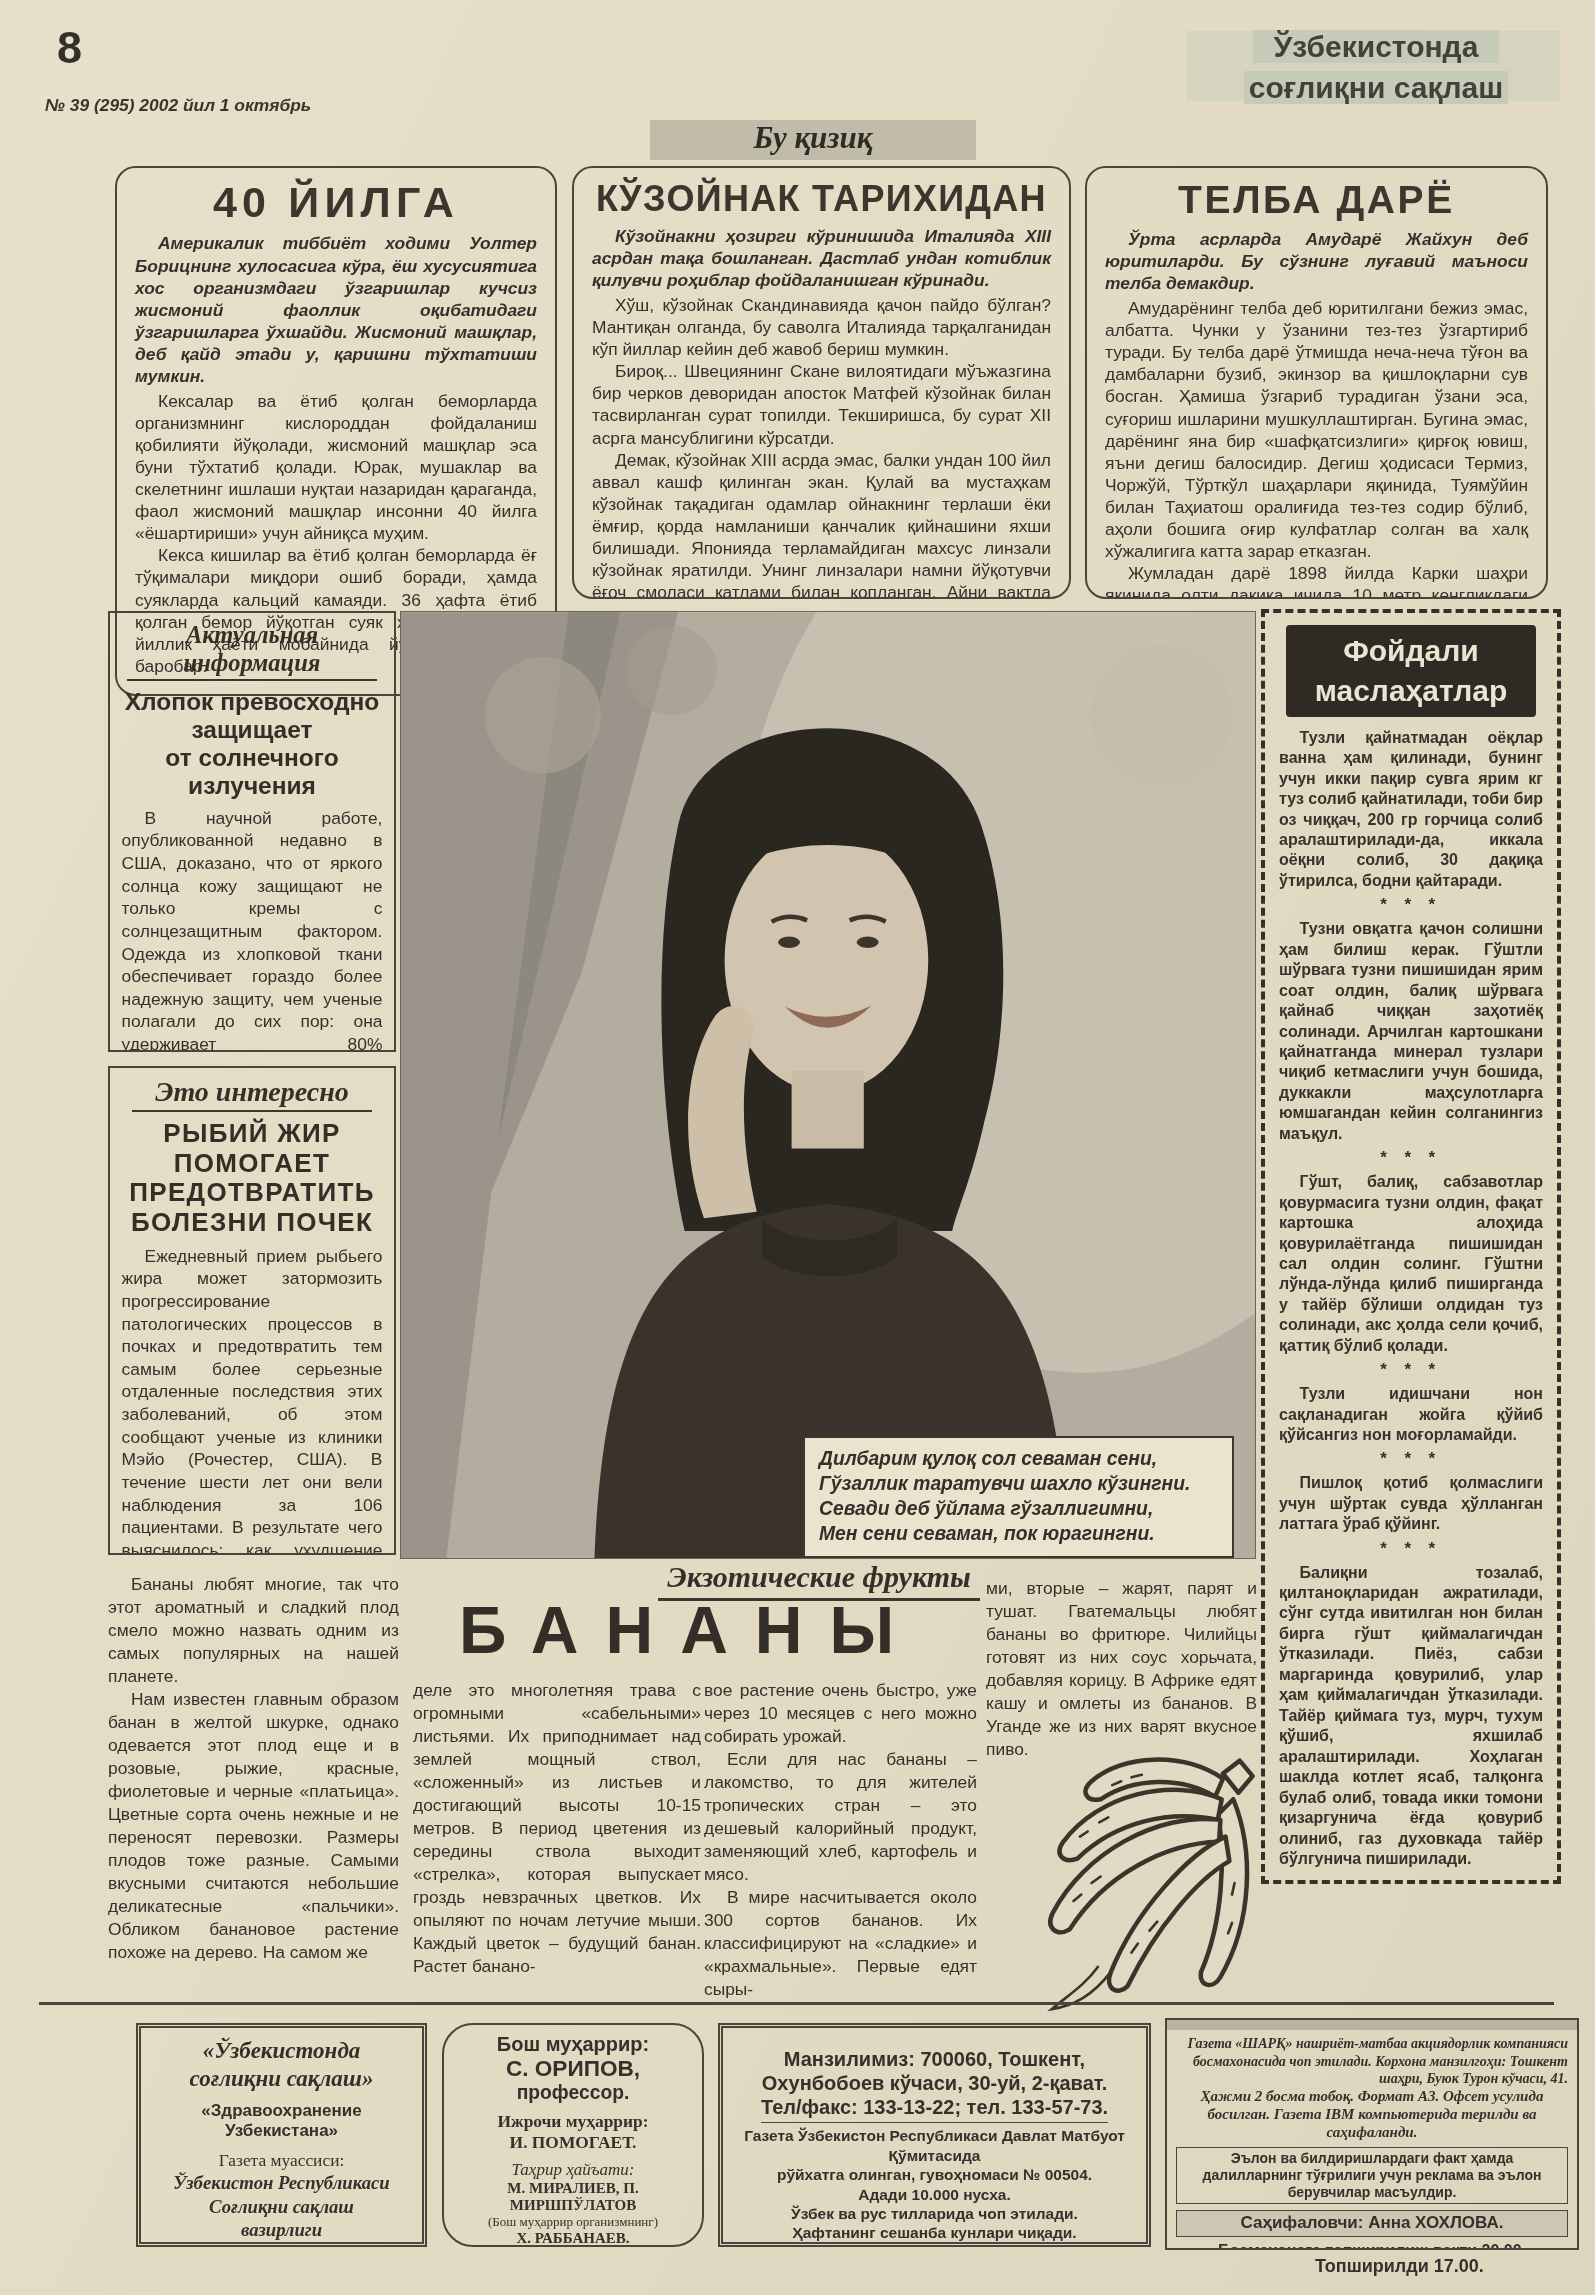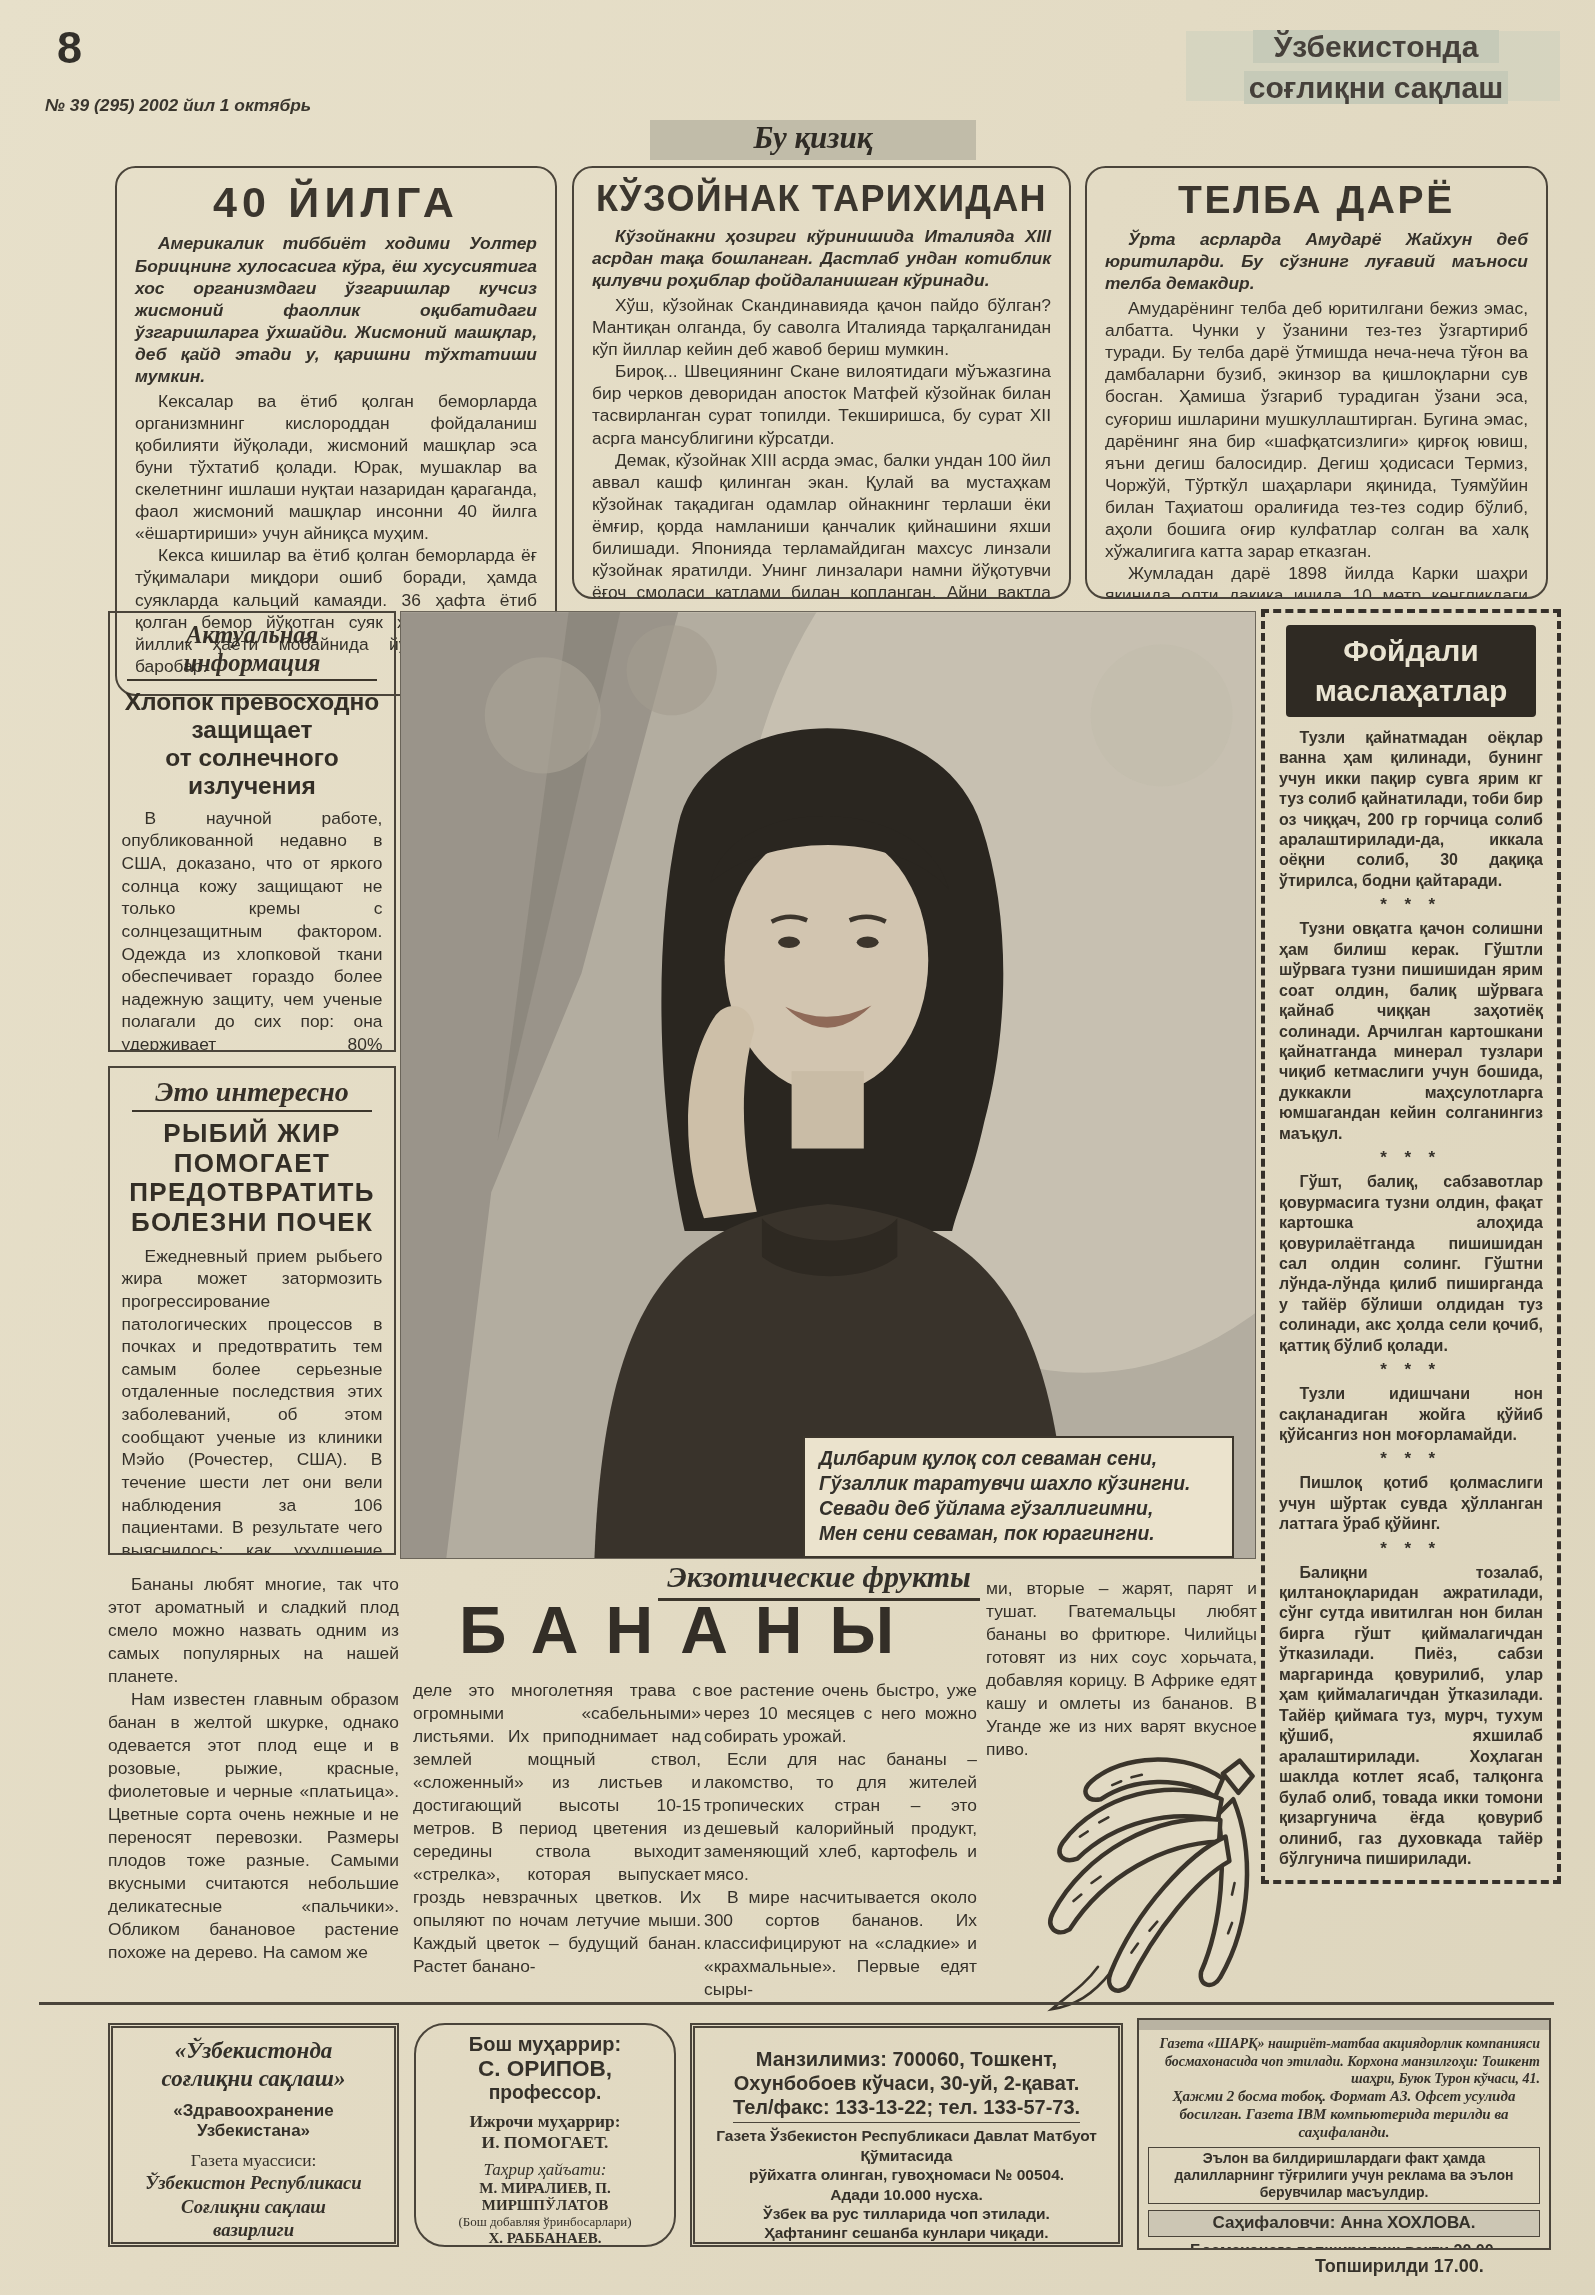--- a/index.html
+++ b/index.html
@@ -18,21 +18,21 @@
   .ctitle{font-weight:bold;text-align:center;line-height:1.15;margin:2.6px 0 6.4px 0;color:#332e26;}
   .caption-box{background:#ebe3cd;border:2.6px solid #3c362c;padding:7.7px 14px;}
   .caption-box div{font-weight:bold;font-size:19.3px;line-height:25px;font-style:italic;color:#33302a;}
   .tips{border:4.5px dashed #35302a;padding:6.4px 14px;overflow:hidden;}
   .tips-title{background:#2f2a23;color:#eae4d2;font-weight:bold;font-size:30px;line-height:40px;
               text-align:center;border-radius:3.9px;width:250px;margin:5.2px auto 10.3px auto;padding:6.4px 0;}
   .tip{font-weight:bold;font-size:16px;line-height:1.28;text-align:justify;text-indent:20.6px;margin:0;color:#38332a;}
   .sep{font-weight:bold;font-size:17px;text-align:center;letter-spacing:6.4px;margin:3.9px 0;}
   .ser{font-family:"Liberation Serif",serif;}
   .rule{border-top:3.2px solid #4a443a;}
-  .fb{overflow:hidden;}
+  .fb{overflow:hidden;margin-left:28px;}
 </style>
 </head>
 <body>
 
 <div class="page">
 
   <div class="tint" style="left:1186px;top:31px;width:374px;height:70px;"></div>
 
   <div class="abs" style="left:57px;top:22px;font-size:45px;font-weight:bold;color:#33302a;">8</div>
   <div class="abs" style="left:45px;top:95px;font-size:17.4px;font-weight:bold;font-style:italic;color:#3a362e;">№ 39 (295) 2002 йил 1 октябрь</div>
@@ -186,21 +186,21 @@
   </section>
 
   <section class="abs fb c sbox" style="left:414px;top:2023px;width:262px;height:224px;text-align:center;border-radius:31px;">
     <div style="font-size:20px;font-weight:bold;">Бош муҳаррир:</div>
     <div style="font-size:22.6px;font-weight:bold;">С. ОРИПОВ,</div>
     <div style="font-size:19.3px;font-weight:bold;">профессор.</div>
     <div class="ser" style="font-size:17.4px;font-weight:bold;margin-top:7.7px;">Ижрочи муҳаррир:</div>
     <div class="ser" style="font-size:17.4px;font-weight:bold;">И. ПОМОГАЕТ.</div>
     <div class="ser" style="font-size:17px;font-style:italic;margin-top:6.4px;">Таҳрир ҳайъати:</div>
     <div class="ser" style="font-size:15px;font-weight:bold;">М. МИРАЛИЕВ, П. МИРШПЎЛАТОВ</div>
-    <div class="ser" style="font-size:13px;">(Бош добавляя ўринбосарлари)</div>
+    <div class="ser" style="font-size:13px;">(Бош муҳаррир организмнинг)</div>
     <div class="ser" style="font-size:15px;font-weight:bold;">Х. РАББАНАЕВ.</div>
   </section>
 
   <section class="abs fb c" style="left:690px;top:2023px;width:433px;height:224px;border:5.2px double #4a443a;padding:19px 9px;text-align:center;">
     <div style="font-size:20px;font-weight:bold;line-height:1.2;">Манзилимиз: 700060, Тошкент,</div>
     <div style="font-size:20px;font-weight:bold;line-height:1.2;">Охунбобоев кўчаси, 30-уй, 2-қават.</div>
     <div style="font-size:20px;font-weight:bold;line-height:1.2;display:inline-block;border-bottom:1.9px solid #4a443a;padding-bottom:2.6px;">Тел/факс: 133-13-22; тел. 133-57-73.</div>
     <div style="font-size:15.5px;font-weight:bold;line-height:1.25;margin-top:3.9px;">Газета Ўзбекистон Республикаси Давлат Матбуот Қўмитасида</div>
     <div style="font-size:15.5px;font-weight:bold;line-height:1.25;">рўйхатга олинган, гувоҳномаси № 00504.</div>
     <div style="font-size:15.5px;font-weight:bold;line-height:1.25;">Адади 10.000 нусха.</div>

